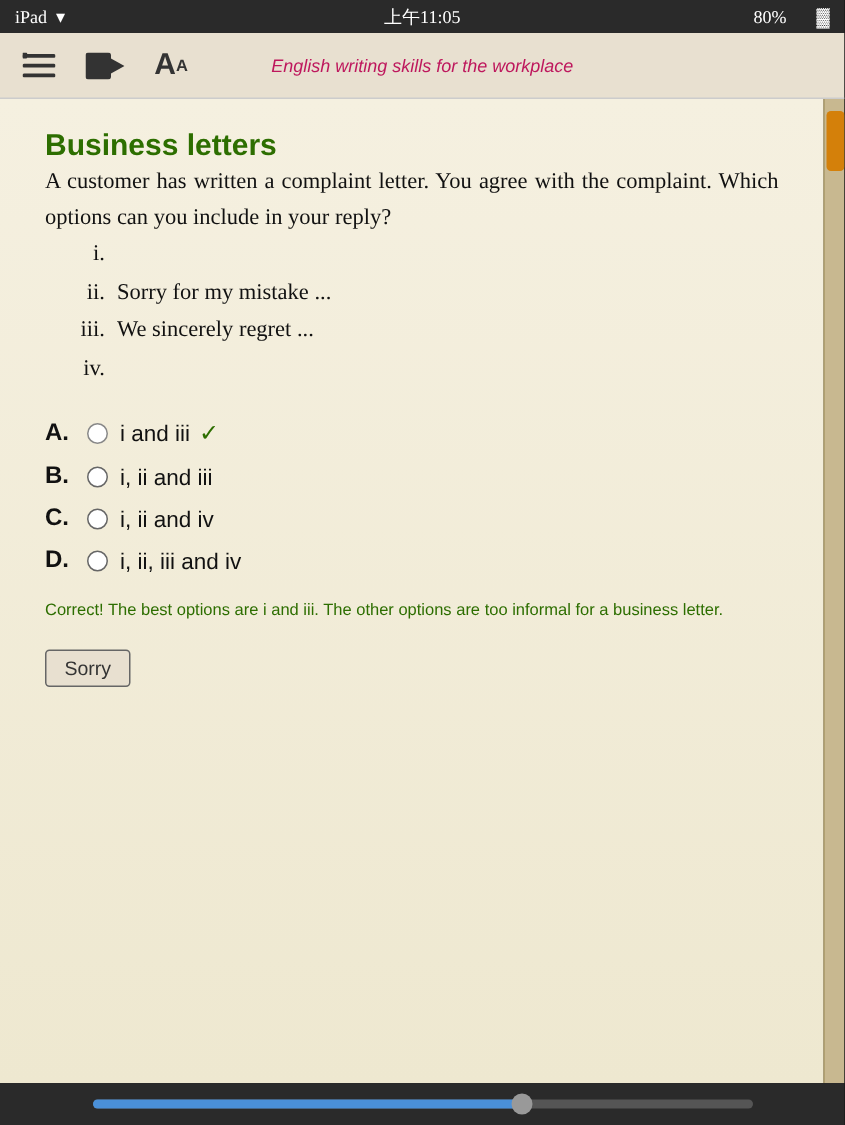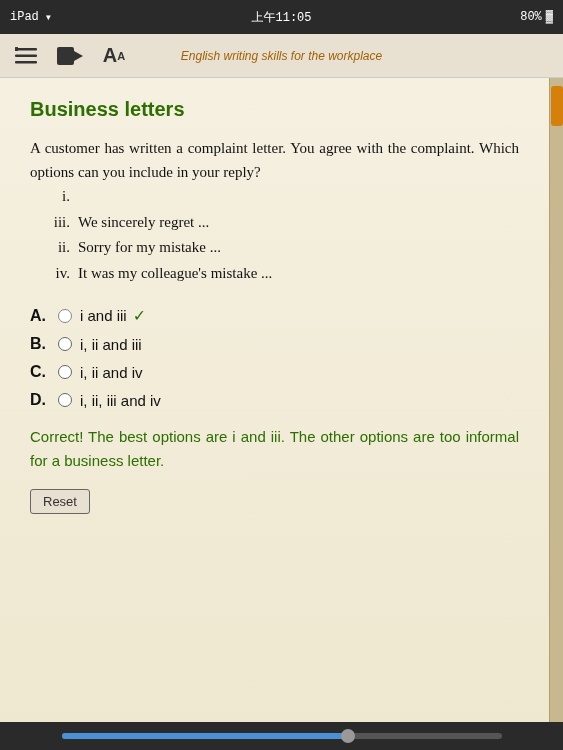--- a/index.html
+++ b/index.html
@@ -9,33 +9,33 @@
       height: 750px;
       background: #1a1a1a;
       font-family: Georgia, 'Times New Roman', serif;
       overflow: hidden;
       position: relative;
     }
 
     
     .status-bar {
       width: 100%;
-      height: 34px;
+      height: 22px;
       background: #2a2a2a;
       display: flex;
       align-items: center;
       justify-content: space-between;
       padding: 0 10px;
       color: #fff;
       font-size: 12px;
-      font-family: Liberation Mono, monospace;
+      font-family: Liberation Serif, serif;
     }
     .status-left { display: flex; align-items: center; gap: 6px; }
     .status-center { position: absolute; left: 50%; transform: translateX(-50%); font-size: 12px; color: #fff; }
-    .status-right { display: flex; align-items: center; gap: 4px; font-size: 12px; }
+    .status-right { display: flex; align-items: center; gap: 20px; font-size: 12px; }
 
     
     .toolbar {
       width: 100%;
       height: 44px;
       background: #e8e0d0;
       border-bottom: 1px solid #ccc;
       display: flex;
       align-items: center;
       padding: 0 12px;
@@ -50,21 +50,21 @@
       justify-content: center;
       cursor: pointer;
       color: #333;
       font-size: 18px;
     }
     .toolbar-subtitle {
       position: absolute;
       left: 50%;
       transform: translateX(-50%);
       font-size: 12px;
-      color: #a16207;
+      color: #be185d;
       font-family: Arial, sans-serif;
       font-style: italic;
     }
 
     
     .page-wrapper {
       display: flex;
       width: 100%;
       height: calc(750px - 22px - 44px - 28px);
       position: relative;
@@ -129,21 +129,21 @@
       position: absolute;
       top: -4px;
       left: calc(65% - 7px);
     }
 
     
     .section-title {
       color: #2d6e00;
       font-size: 20px;
       font-weight: bold;
-      margin-bottom: 15px;
+      margin-bottom: 0;
       font-family: Arial, sans-serif;
     }
     .question-label {
       color: #2d6e00;
       font-size: 16px;
       font-weight: bold;
       font-style: italic;
       margin-bottom: 16px;
       font-family: Arial, sans-serif;
     }
@@ -208,21 +208,21 @@
       color: #111;
     }
     .checkmark {
       color: #2d6e00;
       font-size: 16px;
       margin-left: 6px;
     }
 
     .feedback-text {
       color: #2d6e00;
-      font-size: 15px;
+      font-size: 11px;
       line-height: 1.6;
       font-family: Arial, sans-serif;
       margin-bottom: 16px;
       text-align: justify;
     }
 
     .reset-button {
       display: inline-block;
       border: 1px solid #666;
       background: #e8e0d0;
@@ -275,30 +275,29 @@
   <div class="main-content">
 
     <div class="section-title">Business letters</div>
     <div class="question-text">A customer has written a complaint letter. You agree with the complaint. Which options can you include in your reply?</div>
 
     <ul class="options-list">
       <li>
         <span class="opt-num">i.</span>
       </li>
       <li>
+        <span class="opt-num">ii.</span>
+        <span>Sorry for my mistake ...</span>
+      </li>
+      <li>
         <span class="opt-num">iii.</span>
         <span>We sincerely regret ...</span>
       </li>
       <li>
-        <span class="opt-num">ii.</span>
-        <span>Sorry for my mistake ...</span>
-      </li>
-      <li>
         <span class="opt-num">iv.</span>
-        <span>It was my colleague's mistake ...</span>
       </li>
     </ul>
 
     <div class="answers-section">
 
       <div class="answer-row">
         <span class="answer-letter">A.</span>
         <span class="radio-circle radio-selected"></span>
         <span class="answer-text">i and iii</span>
         <span class="checkmark">✓</span>
@@ -318,21 +317,21 @@
 
       <div class="answer-row">
         <span class="answer-letter">D.</span>
         <span class="radio-circle"></span>
         <span class="answer-text">i, ii, iii and iv</span>
       </div>
     </div>
 
     <div class="feedback-text">Correct! The best options are i and iii. The other options are too informal for a business letter.</div>
 
-    <button class="reset-button">Reset</button>
+    <button class="reset-button">Sorry</button>
 
   </div>
 
   <div class="scrollbar-track">
     <div class="scrollbar-thumb"></div>
   </div>
 </div>
 
 <div class="bottom-bar">
   <div class="progress-bar-track">

